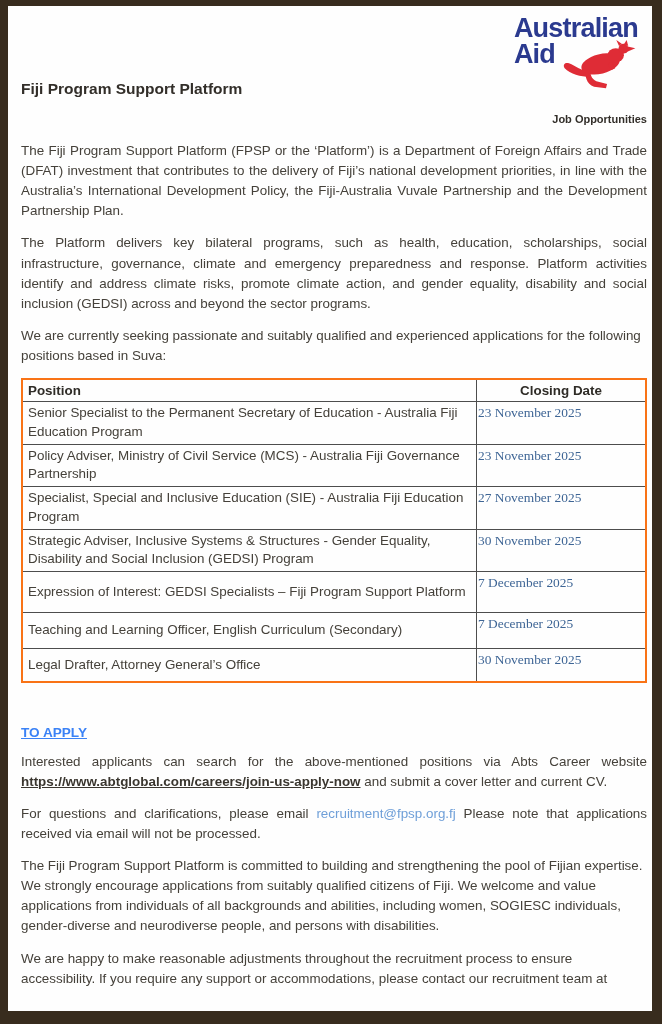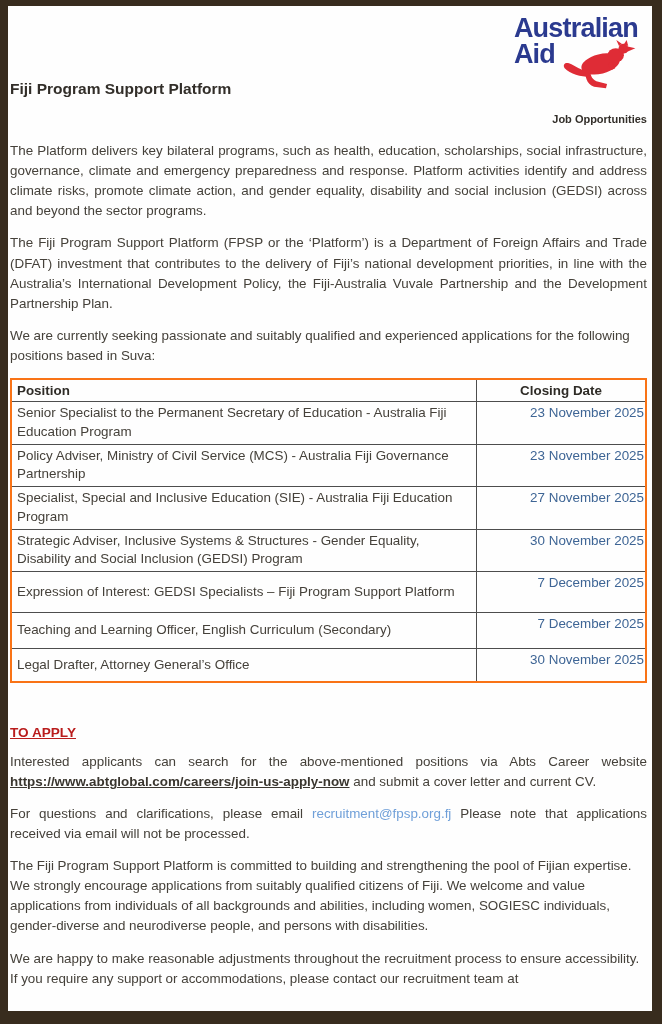--- a/index.html
+++ b/index.html
@@ -1,21 +1,21 @@
 <!DOCTYPE html>
 <html style="--border-brown: #382c1e; --logo-blue: #2b3a8f; --kangaroo-red: #df2c36; --date-blue: #3e6595; --link-blue: #6f9fd8;"><head>
 <meta charset="utf-8">
 <style>
   html,body { margin:0; padding:0; background:#888; }
   .page {
     width:662px; height:1024px; box-sizing:border-box;
     background:#fefefe;
     border-style:solid; border-color:var(--border-brown,#382c1e);
     border-width:6px 10px 13px 8px;
-    padding:4px 5px 0 2px;
+    padding:4px 5px 0 13px;
     font-family:"Liberation Sans", sans-serif;
     color:#45413a;
     overflow:hidden;
     position:relative;
   }
   
   .logo-wrap { display:flex; justify-content:flex-end; margin:6px 6px 0 0; height:62px; }
   .logo-inner { line-height:0.95; text-align:left; }
   .logo-line { font-weight:bold; font-size:27px; letter-spacing:-0.8px;
                color:var(--logo-blue,#2b3a8f); }
@@ -29,29 +29,29 @@
   p { font-size:13.4px; line-height:1.5; margin:12px 0; }
   .just { text-align:justify; }
 
   table.positions { width:100%; border-collapse:collapse; margin-top:2px;
                     border:2px solid #f97316; }
   th, td { border:1px solid #4d4d4d; font-size:13.4px; }
   th { font-weight:bold; color:#2f2c27; padding:3px 5px; }
   th.h-pos { text-align:left; }
   th.h-date { text-align:center; width:158px; }
   td.pos { padding:2px 5px; vertical-align:middle; line-height:1.4; color:#45413a; }
-  td.date { text-align:right; vertical-align:top; padding-top:3px;
-            color:var(--date-blue,#3e6595); }
+  td.date { text-align:left; vertical-align:top; padding-top:3px;
+            color:var(--date-blue,#3e6595);font-family:Liberation Serif, serif; }
   tbody tr:nth-child(-n+4) { height:38px; }
   tbody tr:nth-child(5) { height:41px; }
   tbody tr:nth-child(6) { height:36px; }
   tbody tr:nth-child(7) { height:33px; }
   tbody tr:nth-child(8) { height:34px; }
 
-  h3.sect { font-size:13.6px; font-weight:bold; color:#b91c1c; margin:14px 0 0 0; }
+  h3.sect { font-size:13.6px; font-weight:bold; color:#3b82f6; margin:14px 0 0 0; }
   h3.apply { text-decoration:underline; margin-top:42px; }
 
   a.bold-link { color:#3a362f; font-weight:bold; text-decoration:underline; cursor:pointer; }
   a.email-link { color:var(--link-blue,#6f9fd8); text-decoration:none; cursor:pointer; }
   p.last { margin-bottom:0; }
 </style>
 </head>
 <body>
 
 <div class="page">
@@ -82,22 +82,22 @@
             <path d="M58,56 C56,66 62,74 72,77 L88,81 L86,89 L64,86 C50,81 46,66 50,54 Z"></path>
           </g>
         </svg>
       </div>
     </div>
   </div>
 
   <h1 class="doc-title">Fiji Program Support Platform</h1>
   <h2 class="doc-subtitle">Job Opportunities</h2>
 
+  <p class="just">The Fiji Program Support Platform (FPSP or the ‘Platform’) is a Department of Foreign Affairs and Trade (DFAT) investment that contributes to the delivery of Fiji’s national development priorities, in line with the Australia’s International Development Policy, the Fiji-Australia Vuvale Partnership and the Development Partnership Plan.</p>
   <p class="just">The Platform delivers key bilateral programs, such as health, education, scholarships, social infrastructure, governance, climate and emergency preparedness and response. Platform activities identify and address climate risks, promote climate action, and gender equality, disability and social inclusion (GEDSI) across and beyond the sector programs.</p>
-  <p class="just">The Fiji Program Support Platform (FPSP or the ‘Platform’) is a Department of Foreign Affairs and Trade (DFAT) investment that contributes to the delivery of Fiji’s national development priorities, in line with the Australia’s International Development Policy, the Fiji-Australia Vuvale Partnership and the Development Partnership Plan.</p>
   <p>We are currently seeking passionate and suitably qualified and experienced applications for the following positions based in Suva:</p>
 
   <table class="positions">
     <thead>
       <tr>
         <th class="h-pos">Position</th>
         <th class="h-date">Closing Date</th>
       </tr>
     </thead>
     <tbody>

